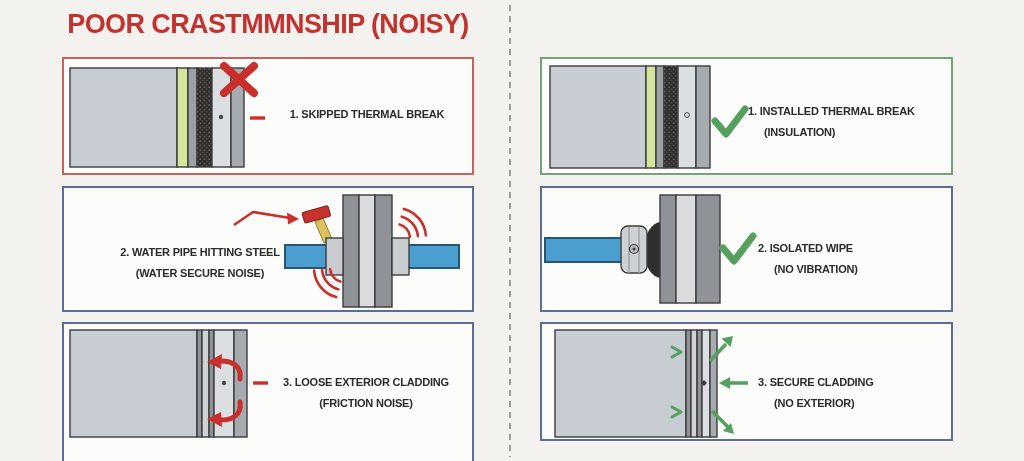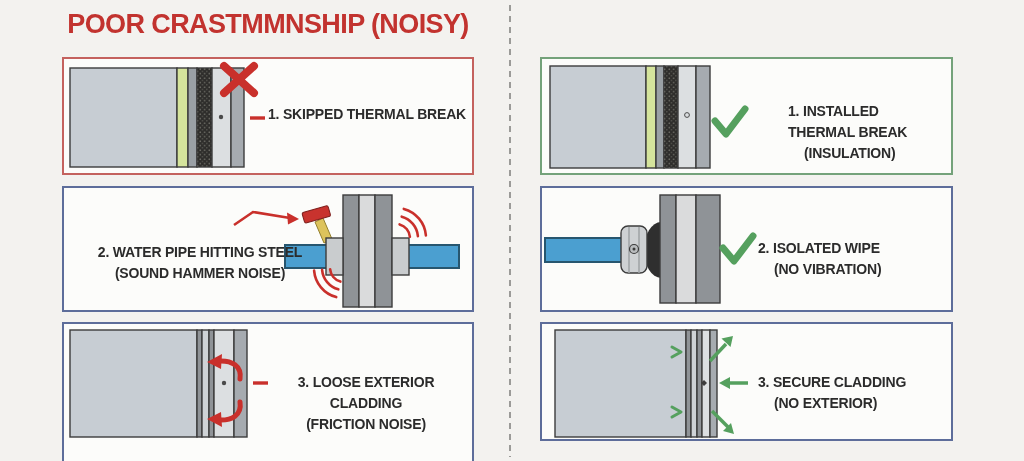--- a/index.html
+++ b/index.html
@@ -28,21 +28,21 @@
   .p-red   { border-color:var(--border-red,#c4625e); }
   .p-blue  { border-color:var(--border-blue,#5d6d9a); }
   .p-green { border-color:var(--border-green,#74a27a); }
   .pos-l1 { left:62px;  top:57px;  width:412px; height:118px; }
   .pos-l2 { left:62px;  top:186px; width:412px; height:126px;padding-left:35px; }
   .pos-l3 { left:62px;  top:322px; width:412px; height:152px; }
   .pos-r1 { left:540px; top:57px;  width:413px; height:118px; }
   .pos-r2 { left:540px; top:186px; width:413px; height:126px; }
   .pos-r3 { left:540px; top:322px; width:413px; height:119px; }
   .label {
-    position:absolute; font-size:14px; font-weight:bold; line-height:21px;
+    position:absolute; font-size:11px; font-weight:bold; line-height:21px;
     color:var(--text,#2b2b2b); letter-spacing:-0.2px;
   }
   .label-c { text-align:center; }
   .label-l { text-align:left; }
   .label-l .l2 { padding-left:16px; }
   
   .stroke-red   { stroke: var(--accent-red,#c9302b); fill:none; }
   .fill-red     { fill: var(--accent-red,#c9302b); stroke:none; }
   .stroke-green { stroke: var(--accent-green,#55a05e); fill:none; }
   .fill-green   { fill: var(--accent-green,#55a05e); stroke:none; }
@@ -107,21 +107,21 @@
         <path d="M335.6 36.4 A14 14 0 0 1 345.9 48.8"></path>
         <path d="M337.7 28.7 A22 22 0 0 1 353.9 48.1"></path>
         <path d="M339.8 20.9 A30 30 0 0 1 361.9 47.4"></path>
         <path d="M276.4 93.6 A14 14 0 0 1 266.1 81.2"></path>
         <path d="M274.3 101.3 A22 22 0 0 1 258.1 81.9"></path>
         <path d="M272.2 109.1 A30 30 0 0 1 250.1 82.6"></path>
       </g>
     </svg>
     <div class="label label-c" style="left:8px; width:256px; top:54px;">
       <div class="l1">2. WATER PIPE HITTING STEEL</div>
-      <div class="l2">(SOUND HAMMER NOISE)</div>
+      <div class="l2">(WATER SECURE NOISE)</div>
     </div>
   </div>
 
   <div class="panel p-blue pos-l3">
     <svg viewBox="0 0 408 119" width="408" height="119">
       <g>
         <rect x="6" y="6" width="127" height="107" fill="#c7cdd3" class="wframe"></rect>
         <rect x="133" y="6" width="5" height="107" fill="#8f9397" class="wframe"></rect>
         <rect x="138" y="6" width="7" height="107" fill="#cfd3d6" class="wframe"></rect>
         <rect x="145" y="6" width="5" height="107" fill="#8f9397" class="wframe"></rect>
@@ -150,21 +150,21 @@
         <rect x="104" y="7" width="10" height="102" fill="#d5e49c" class="wframe"></rect>
         <rect x="114" y="7" width="8" height="102" fill="#9aa0a5" class="wframe"></rect>
         <rect x="122" y="7" width="14" height="102" fill="#2e2d2b" class="wframe"></rect>
         <rect x="122" y="7" width="14" height="102" fill="url(#dotTex)" stroke="none"></rect>
         <rect x="136" y="7" width="18" height="102" fill="#dcdfe1" class="wframe"></rect>
         <rect x="154" y="7" width="14" height="102" fill="#a6abb0" class="wframe"></rect>
         <circle cx="145" cy="56" r="2.4" fill="none" stroke="#4a4a4a" stroke-width="1"></circle>
       </g>
       <path class="stroke-green" d="M173 62 L184 75 L203 50" stroke-width="7" stroke-linecap="round" stroke-linejoin="round"></path>
     </svg>
-    <div class="label label-l" style="left:206px; right:14px; top:42px;margin-left:40px;">
+    <div class="label label-l" style="left:206px; right:14px; top:42px;">
       <div class="l1">1. INSTALLED THERMAL BREAK</div>
       <div class="l2">(INSULATION)</div>
     </div>
   </div>
 
   <div class="panel p-blue pos-r2">
     <svg viewBox="0 0 409 122" width="409" height="122">
       <rect class="pipe" x="3" y="50" width="116" height="24"></rect>
       <ellipse cx="119" cy="62" rx="17" ry="28" fill="#2f2f2f"></ellipse>
       <g>

